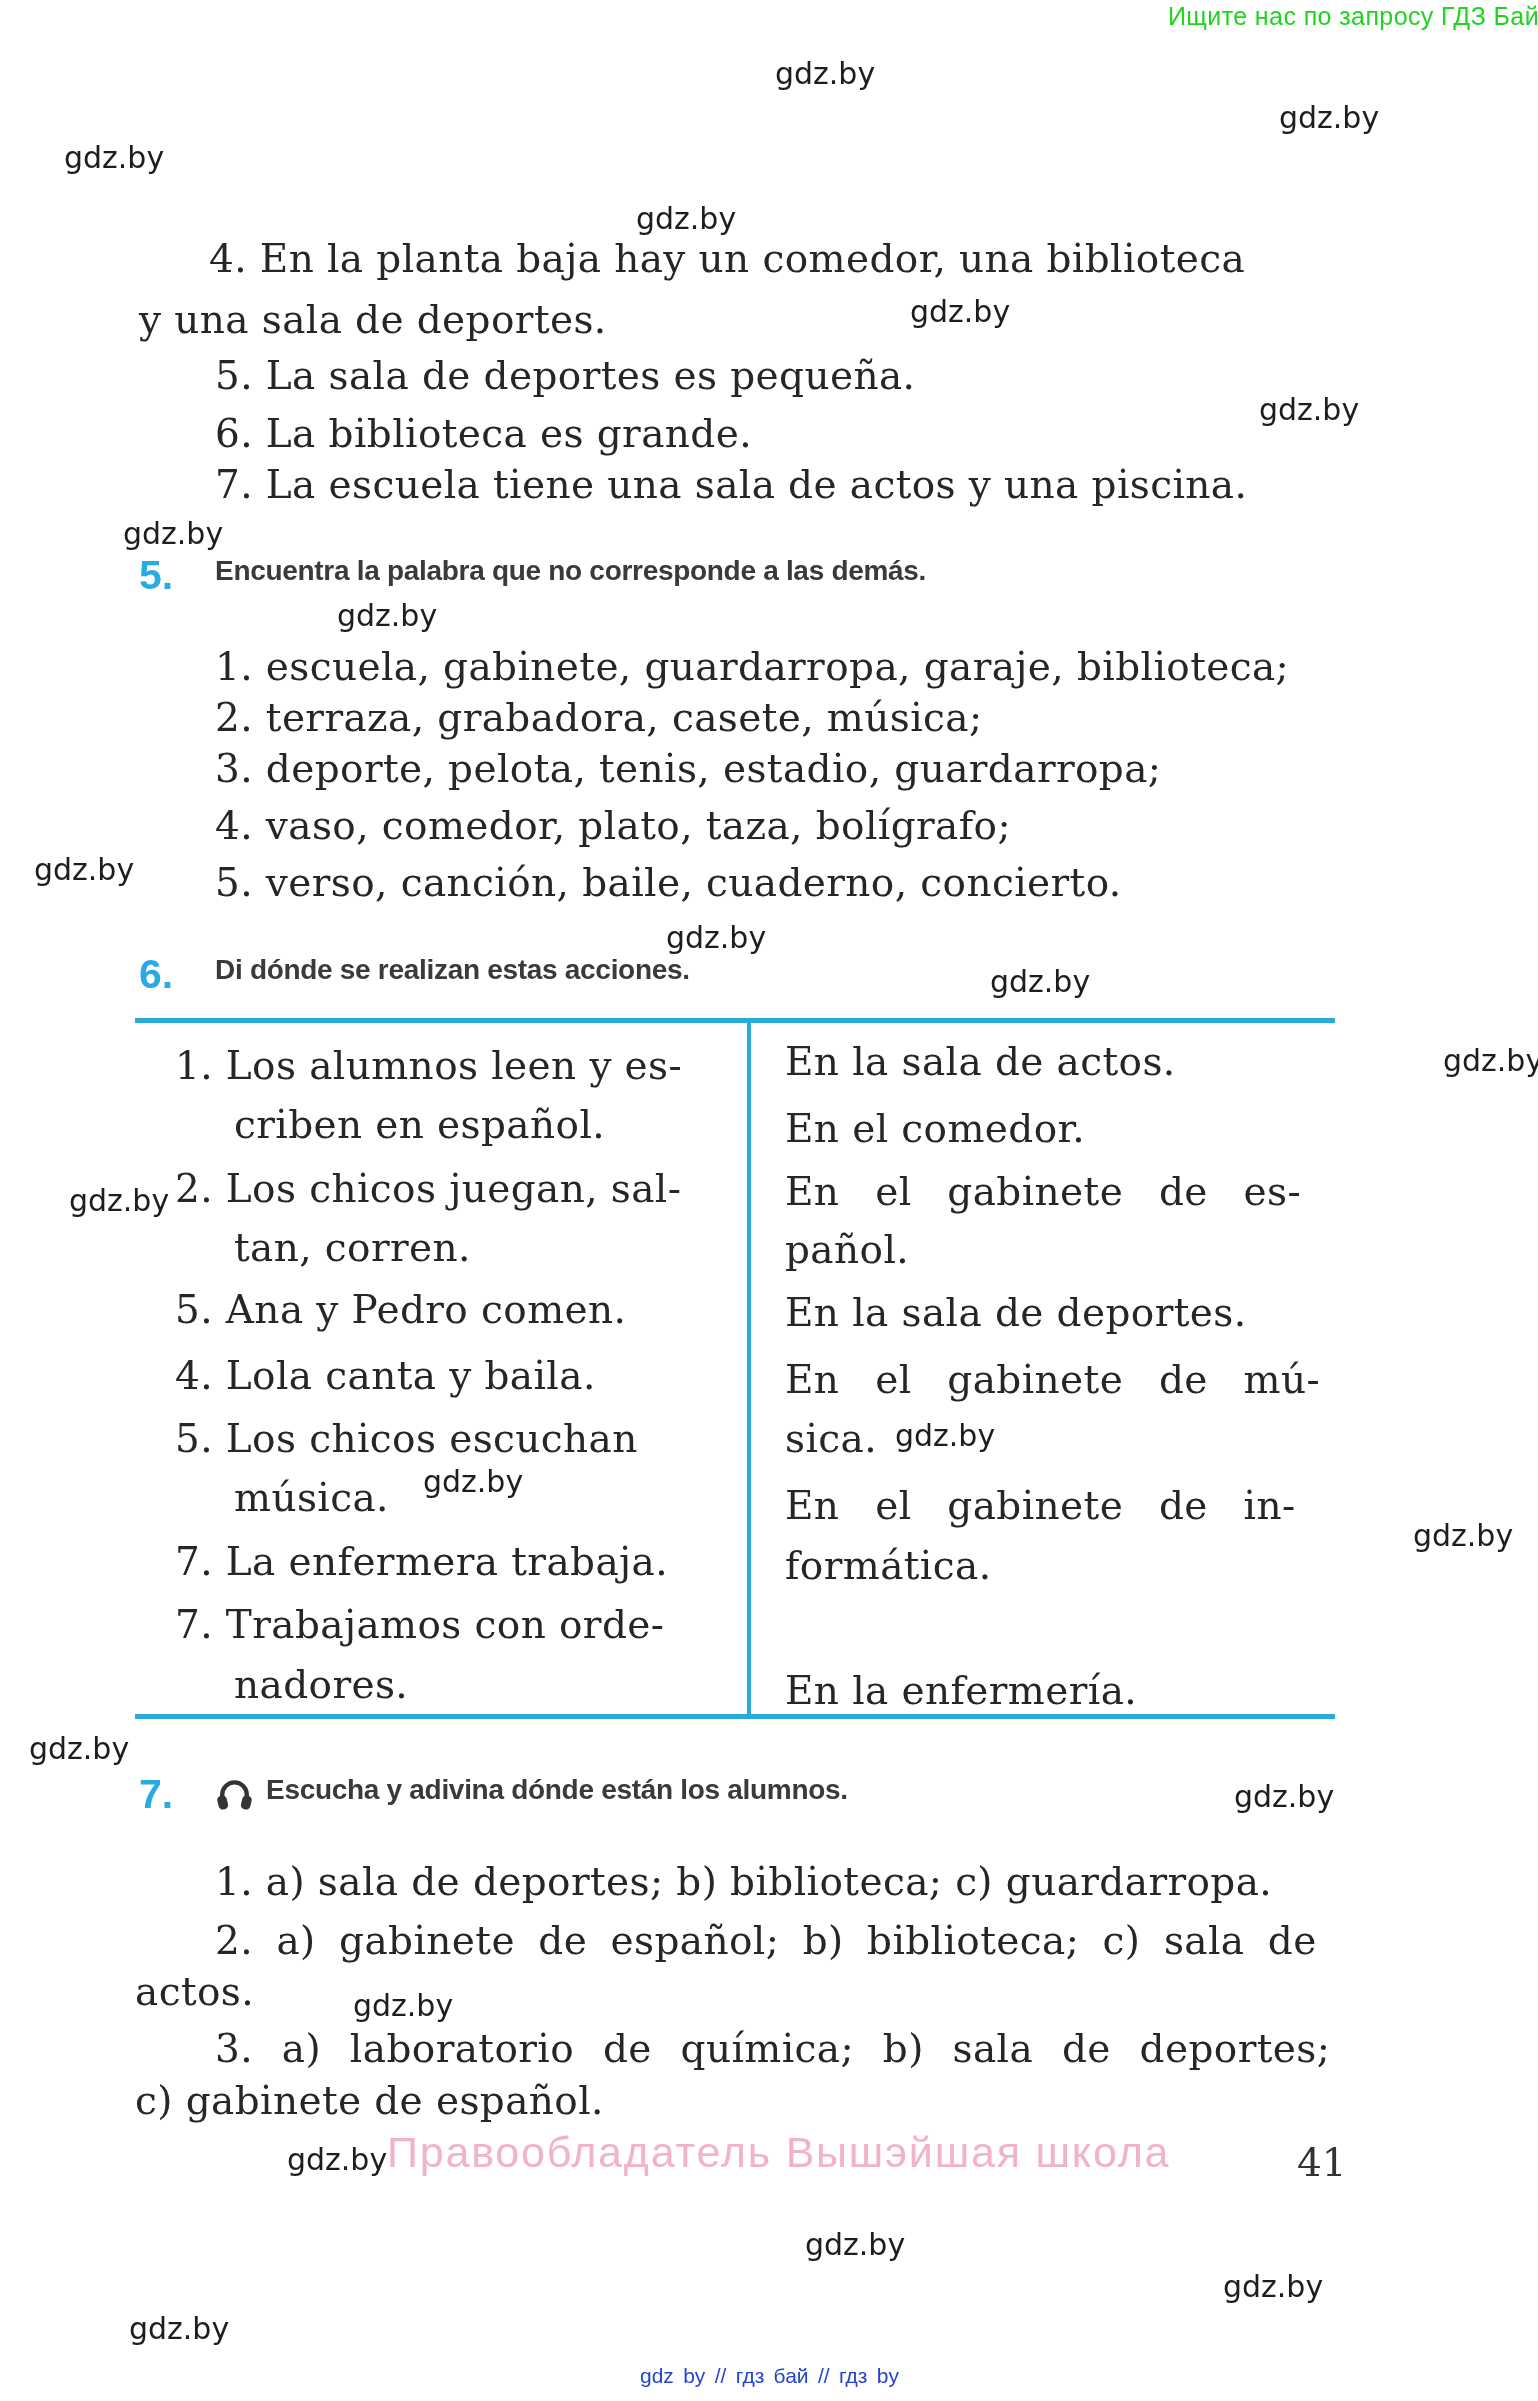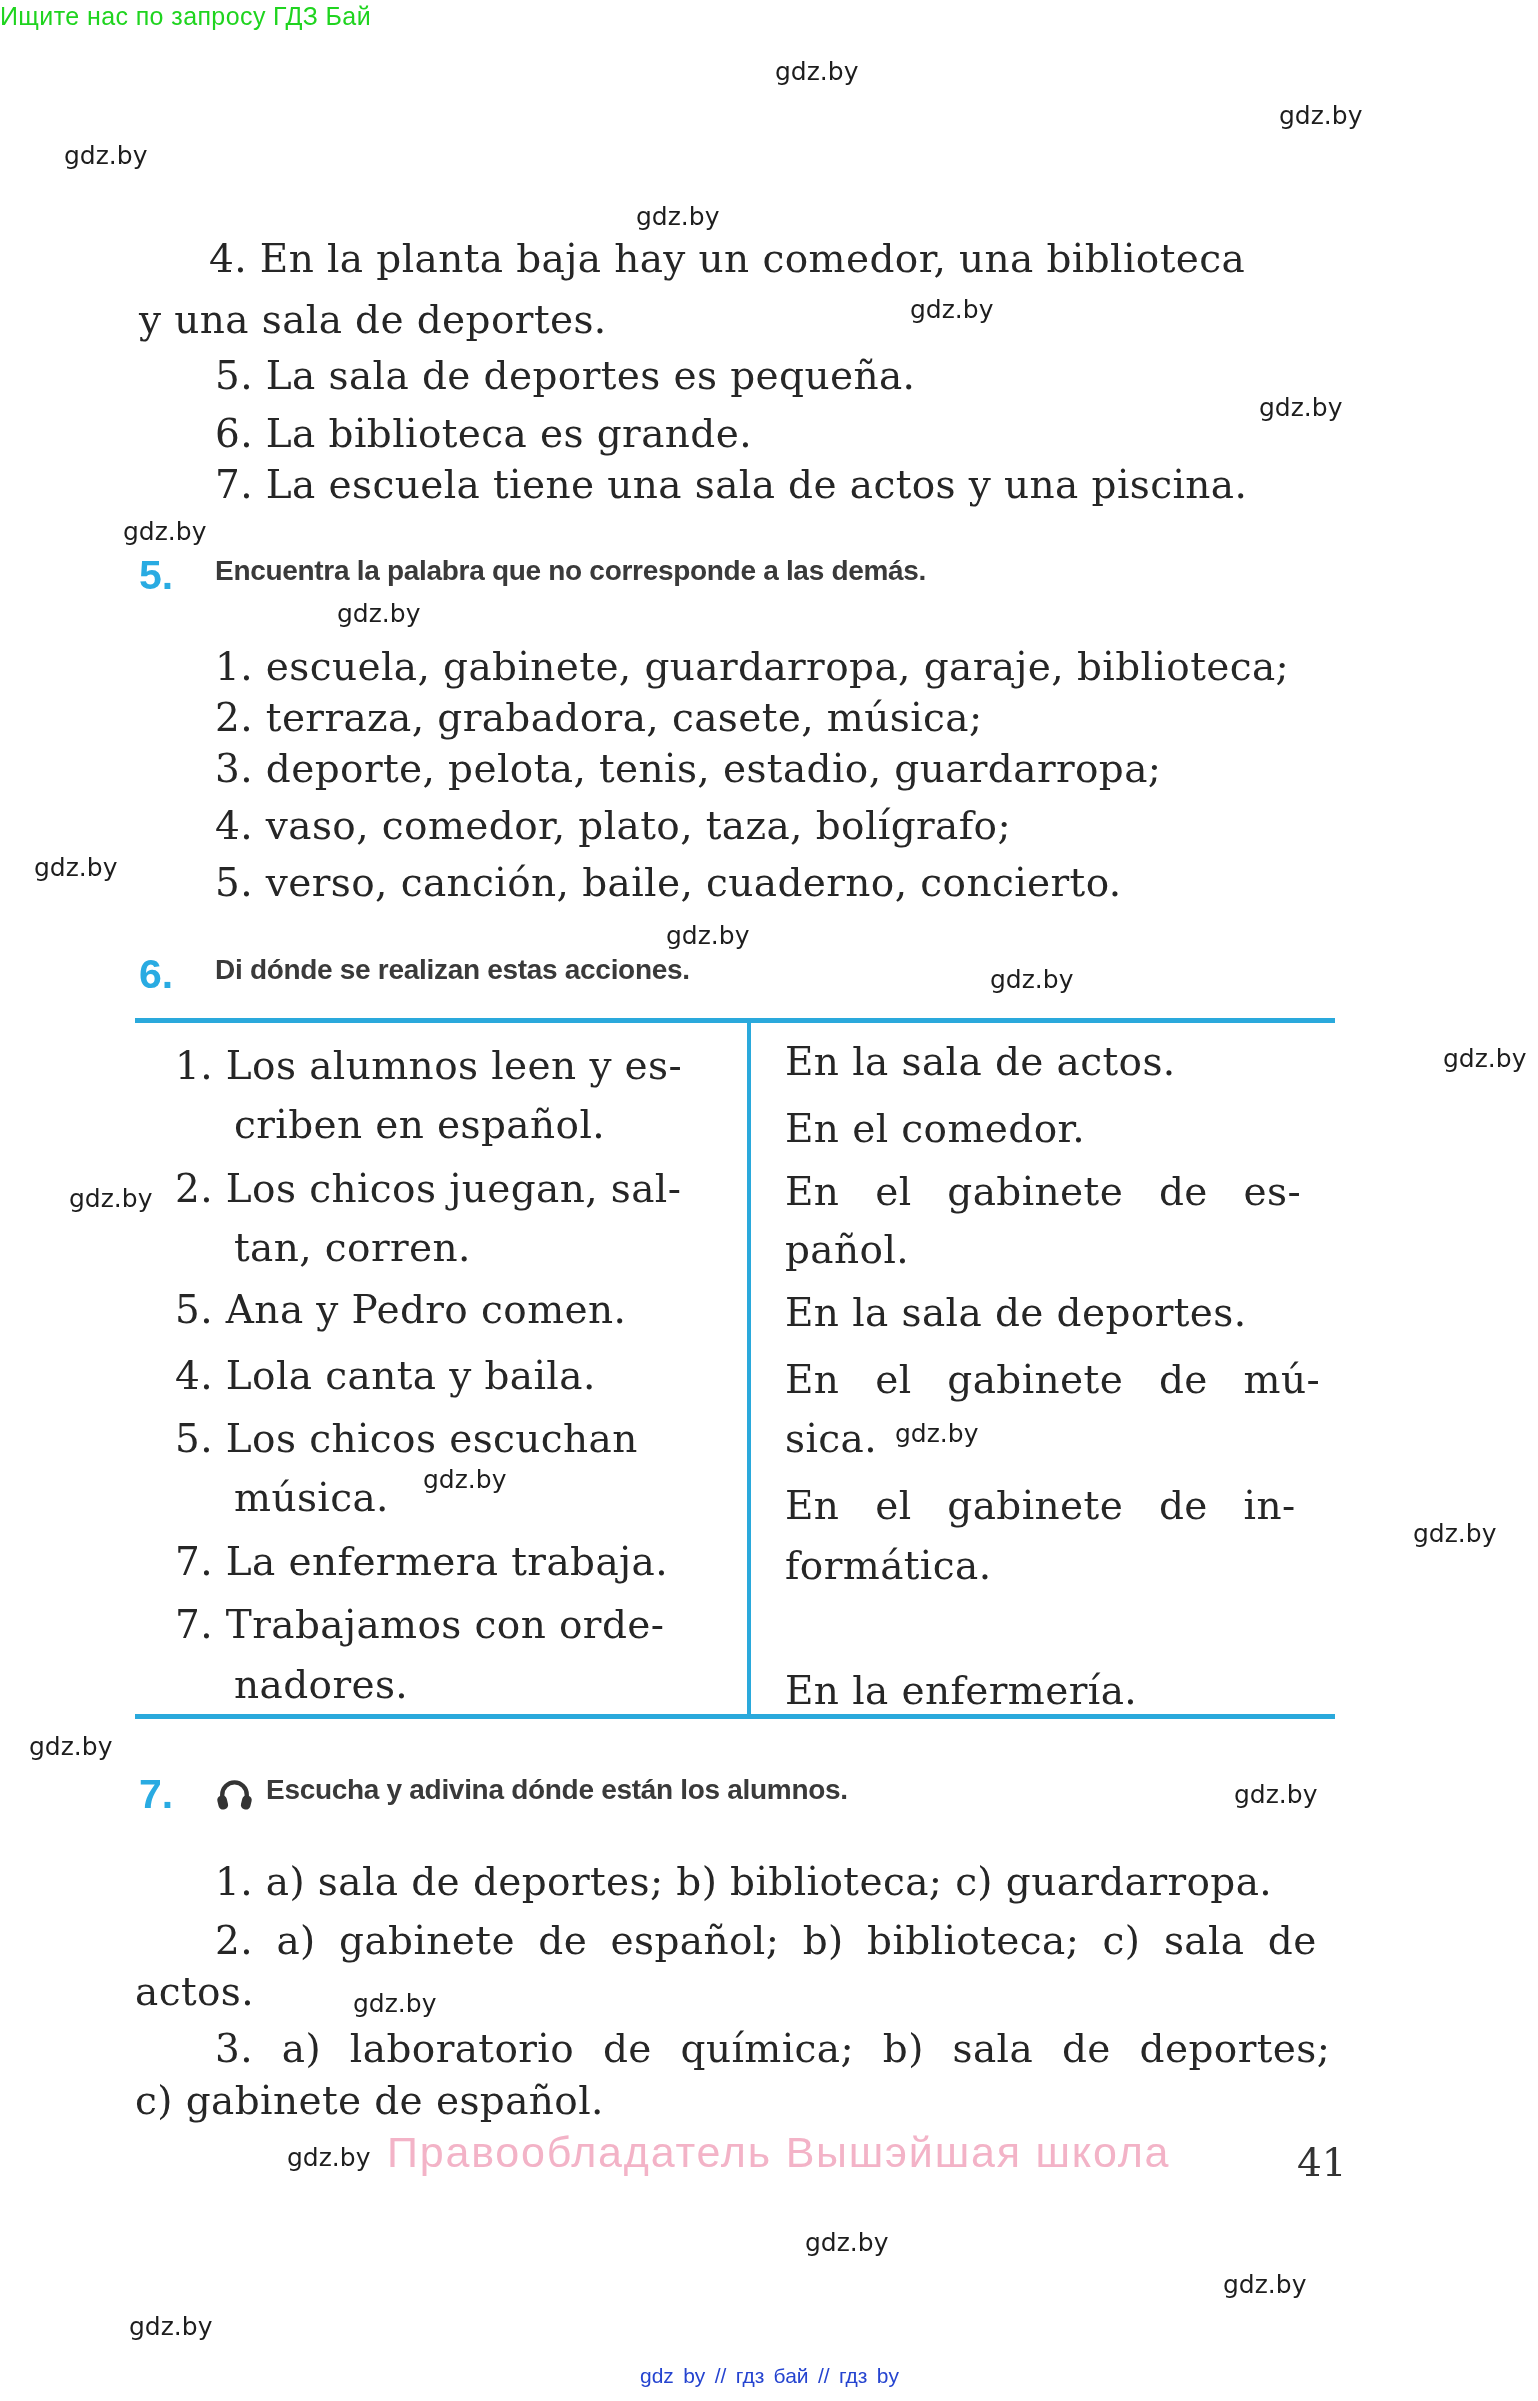--- a/index.html
+++ b/index.html
@@ -16,24 +16,24 @@
   .hnum{
     font-family:"Liberation Sans",sans-serif;font-weight:bold;
     font-size:41px;color:#29abe2;
   }
   .htitle{
     font-family:"Liberation Sans",sans-serif;font-weight:bold;
     font-size:28px;color:#3a3a3a;letter-spacing:-0.3px;
   }
   .wm{
     font-family:"DejaVu Sans","Liberation Sans",sans-serif;
-    font-size:25px;color:#1d1d1d;
+    font-size:30px;color:#1d1d1d;
   }
   .banner{
-    left:0;top:3.5px;width:1539px;text-align:left;
+    left:0;top:3.5px;width:1539px;text-align:right;
     font-size:25px;color:#1fd41f;letter-spacing:0.4px;
   }
   .rule{position:absolute;background:#2aa9dc;}
   .stretch1{word-spacing:23px;}
   .stretch2{word-spacing:10.6px;}
   .stretch3{word-spacing:16px;text-align:center;}
   .pink{
     font-size:43px;color:#f3b3c7;letter-spacing:1.8px;
   }
   .pagenum{

